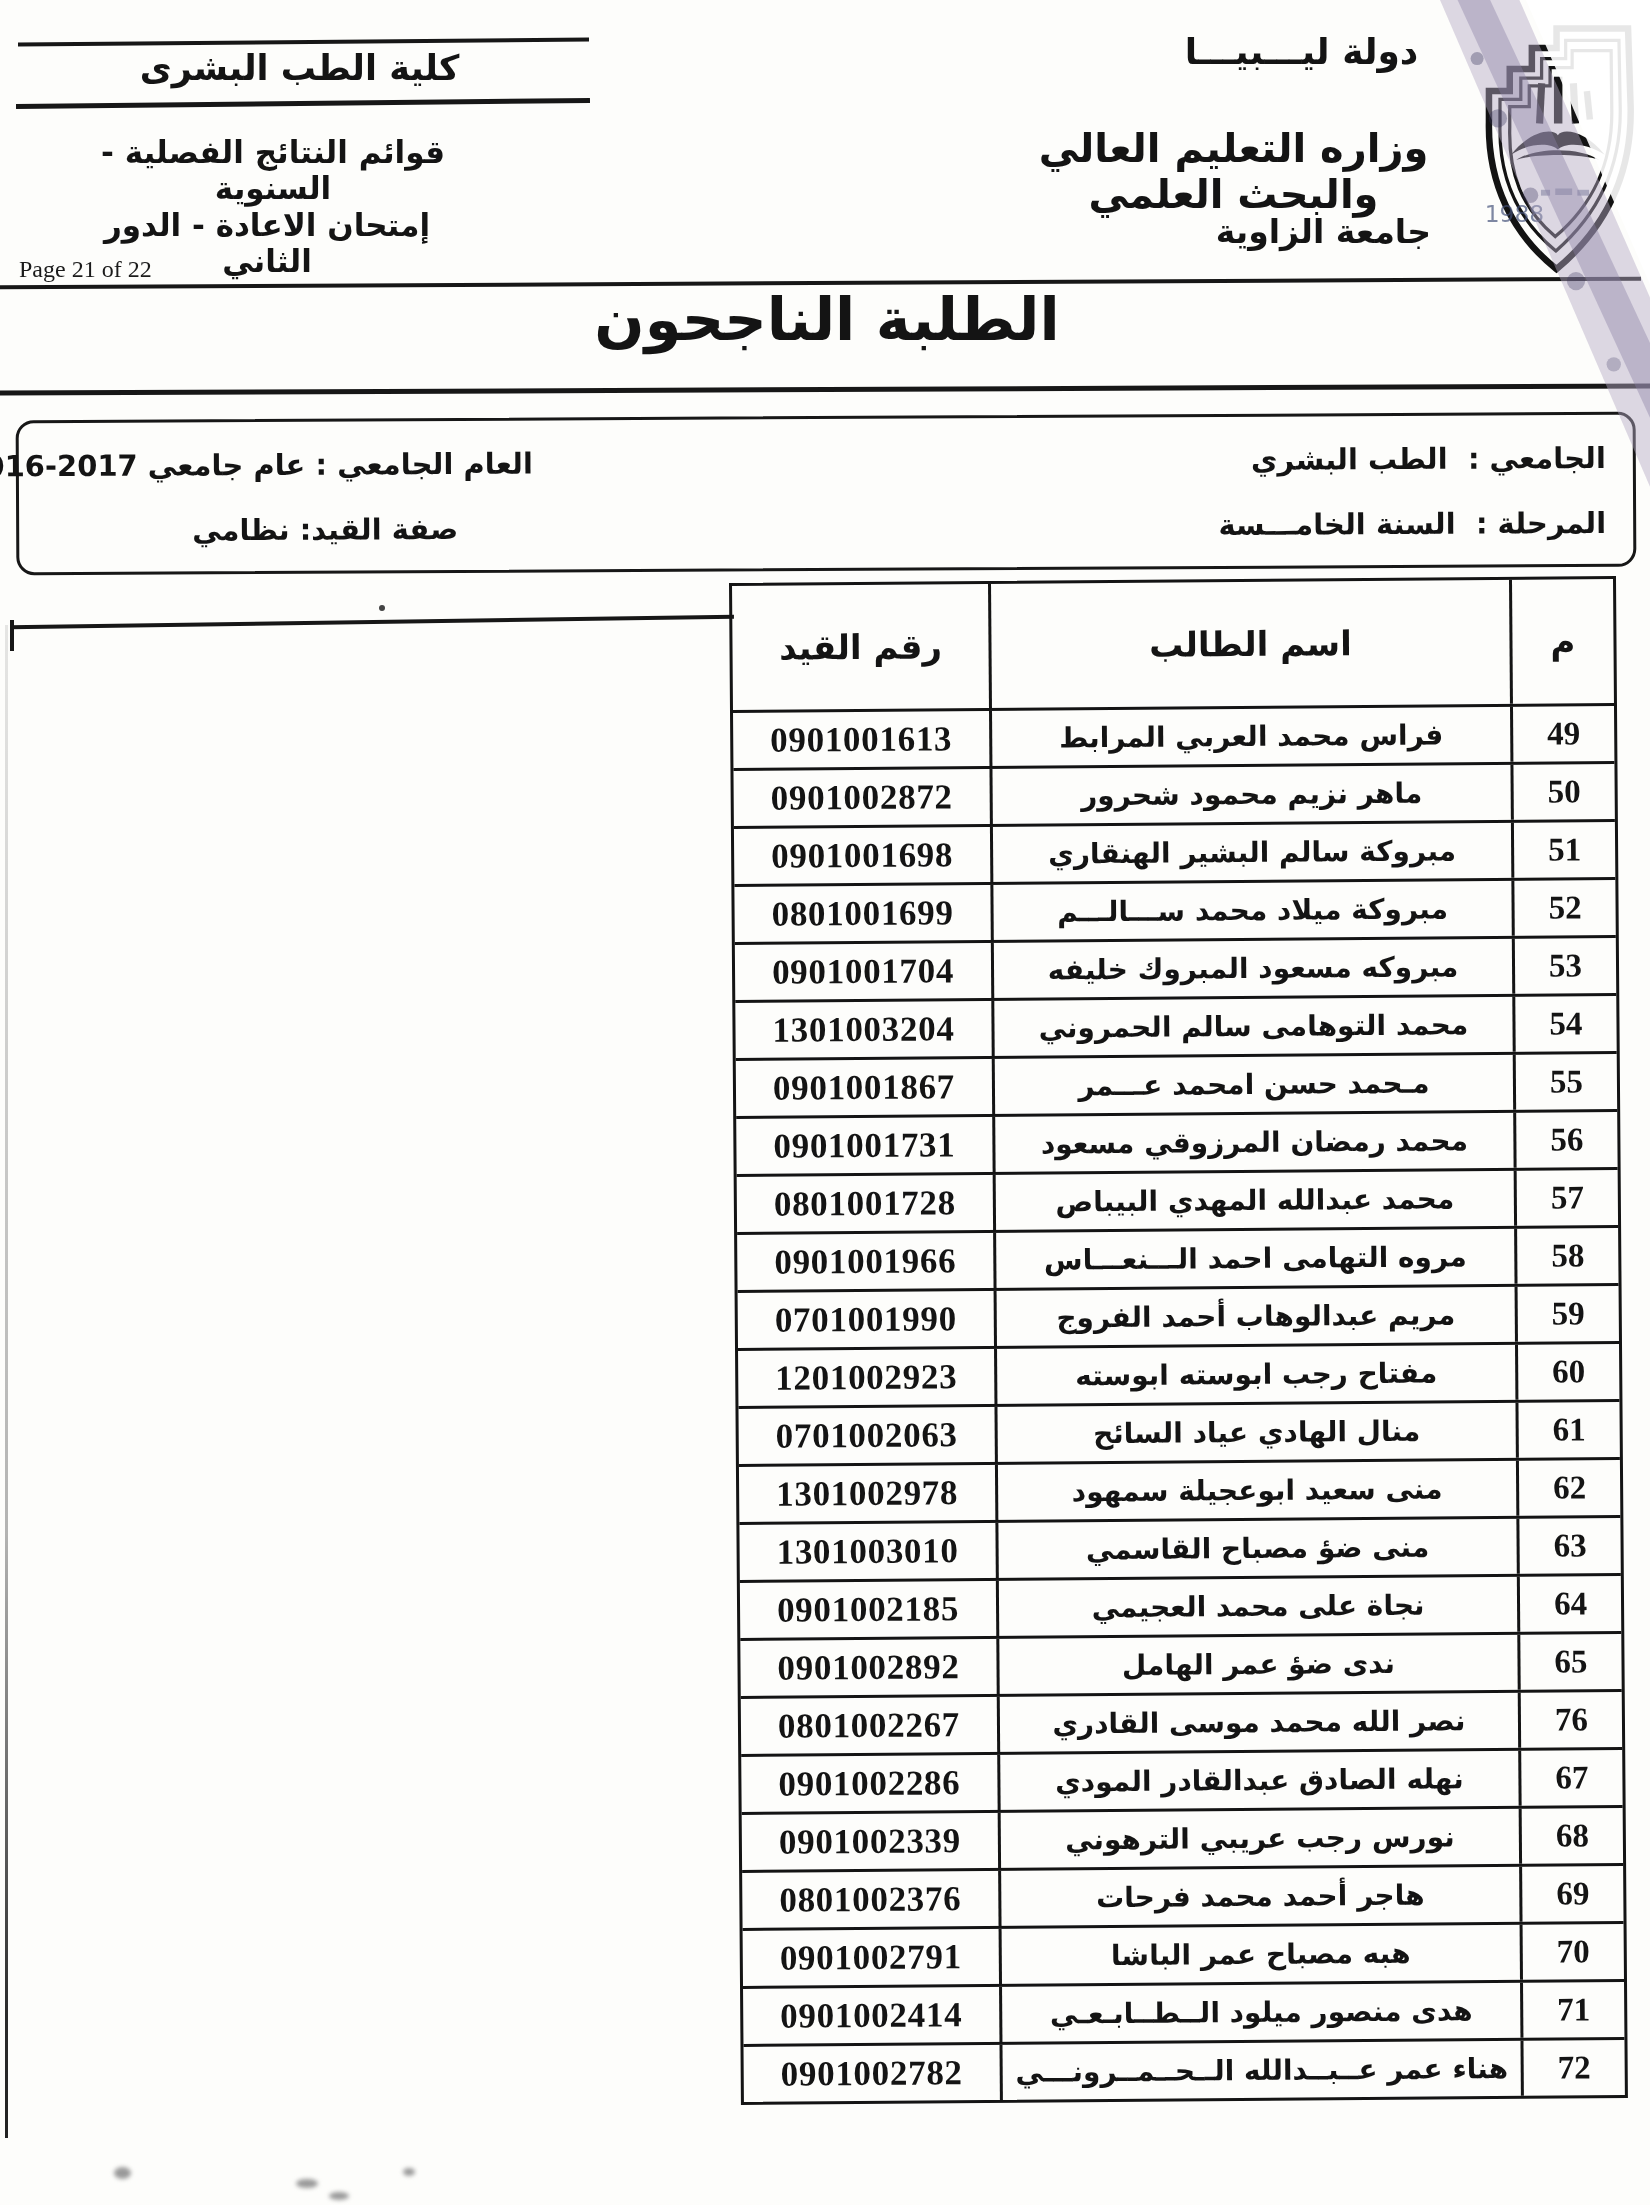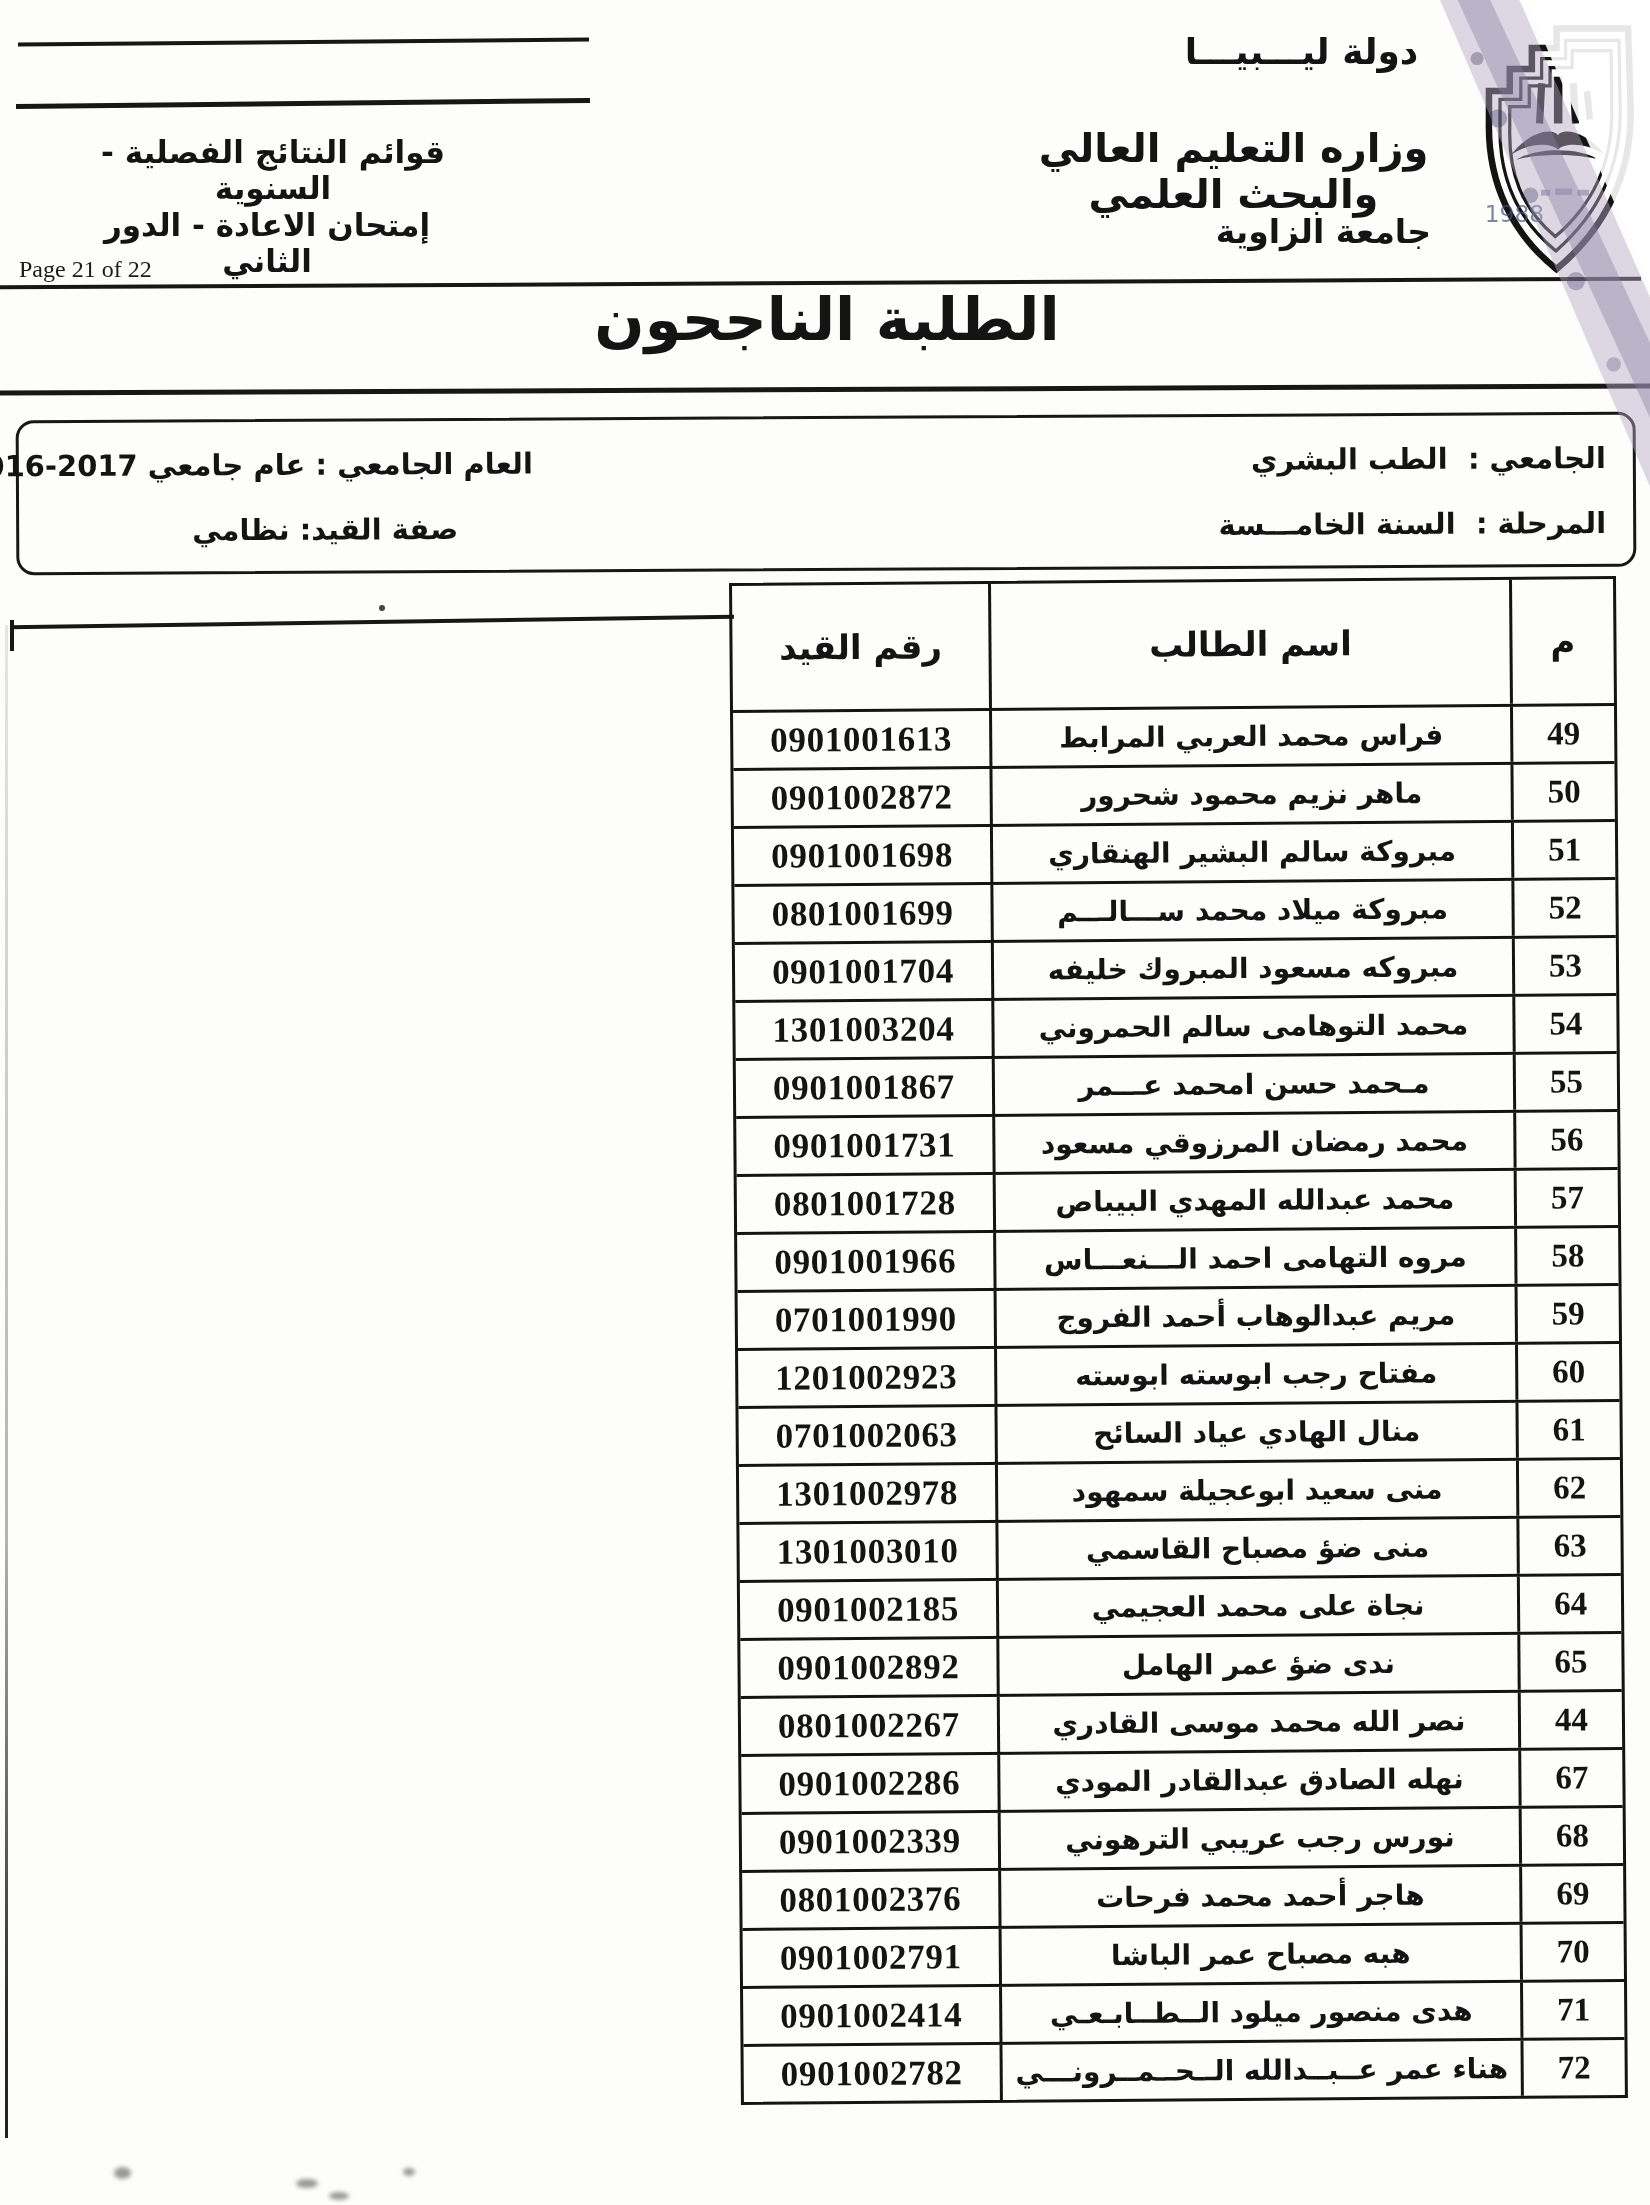--- a/index.html
+++ b/index.html
@@ -57,20 +57,21 @@
   .logo{left:1464px;top:13px;width:189px;height:273px;}
   .fold{left:0;top:0;width:1651px;height:2205px;pointer-events:none;}
   .stamp-year{font-family:"DejaVu Sans",sans-serif;font-size:36px;fill:#44517a;opacity:.85;}
 </style>
 </head>
 <body>
 
 <div id="page">
 
   <div class="hr tl-line1"></div>
+  <div class="abs ar faculty">كلية الطب البشرى</div>
   <div class="hr tl-line2"></div>
   <div class="abs ar lists">قوائم النتائج الفصلية - السنوية</div>
   <div class="abs ar exam">إمتحان الاعادة - الدور الثاني</div>
   <div class="abs pageno">Page 21 of 22</div>
 
   <div class="abs ar country">دولة ليـــبيـــا</div>
   <div class="abs ar ministry">وزاره التعليم العالي والبحث العلمي</div>
   <div class="abs ar university">جامعة الزاوية</div>
 
   <svg class="abs logo" viewBox="0 0 290 420">
@@ -227,21 +228,21 @@
       <div class="cell c-reg">0901002185</div>
     </div>
 
     <div class="trow">
       <div class="cell c-idx">65</div>
       <div class="cell c-name">ندى ضؤ عمر الهامل</div>
       <div class="cell c-reg">0901002892</div>
     </div>
 
     <div class="trow">
-      <div class="cell c-idx">44</div>
+      <div class="cell c-idx">76</div>
       <div class="cell c-name">نصر الله محمد موسى  القادري</div>
       <div class="cell c-reg">0801002267</div>
     </div>
 
     <div class="trow">
       <div class="cell c-idx">67</div>
       <div class="cell c-name">نهله الصادق عبدالقادر المودي</div>
       <div class="cell c-reg">0901002286</div>
     </div>
 

